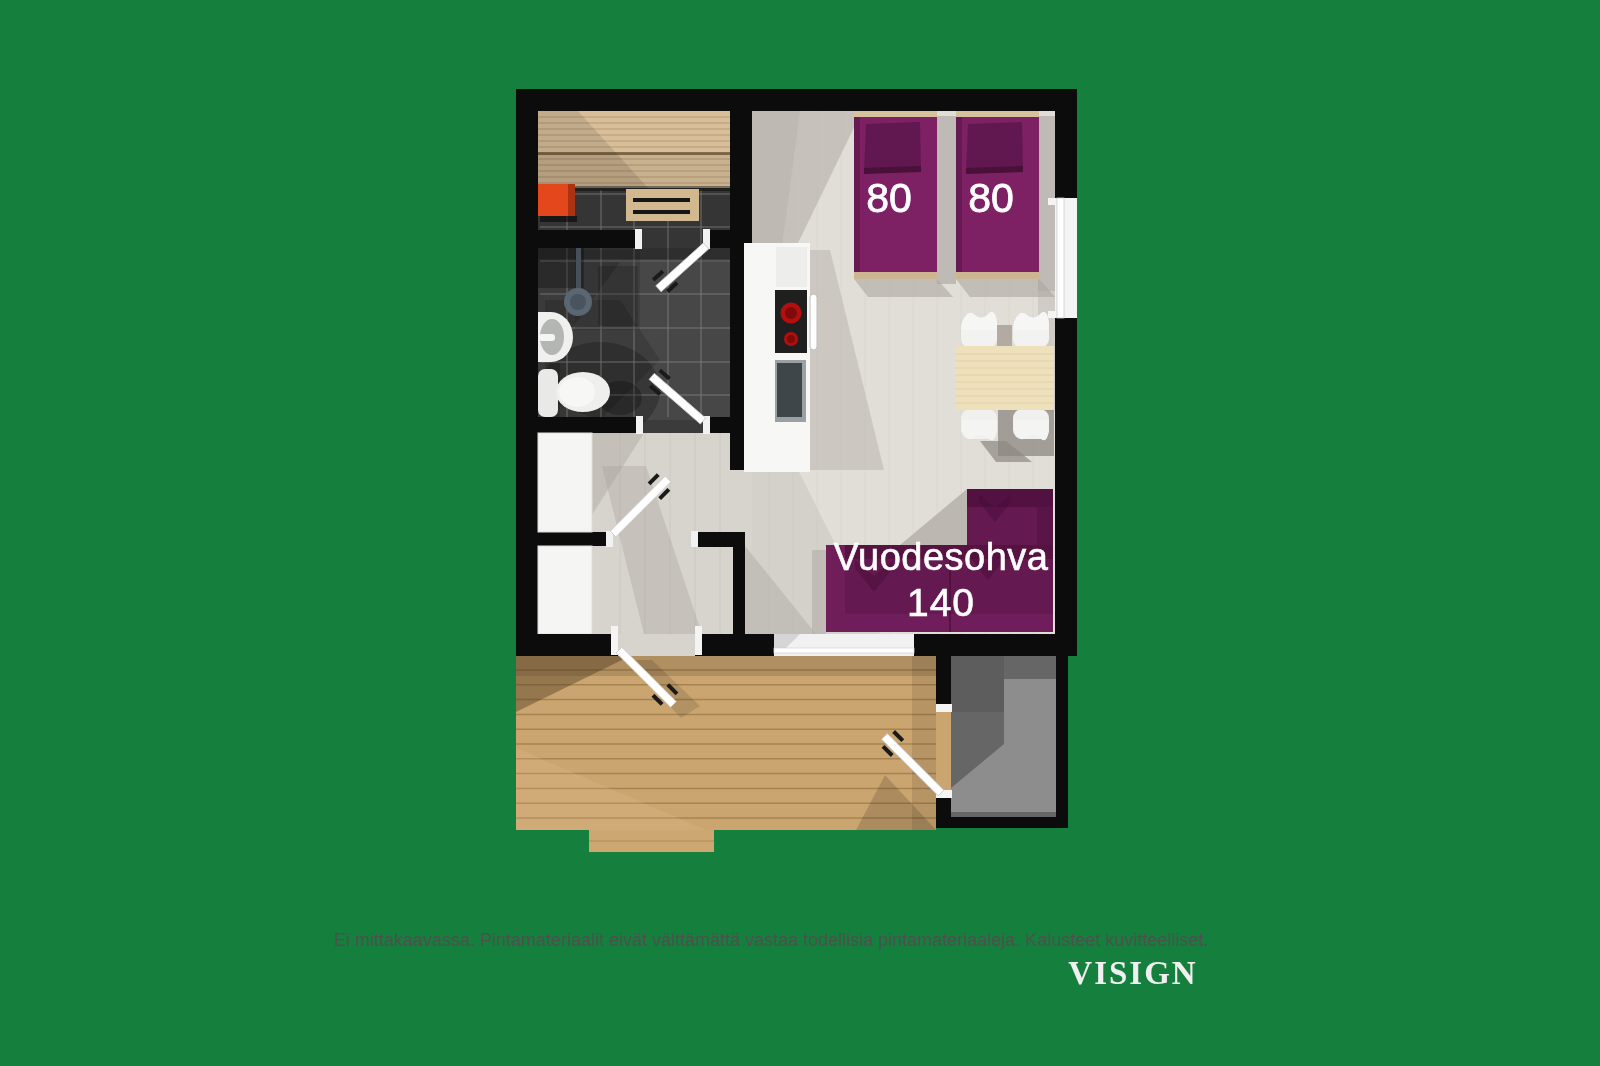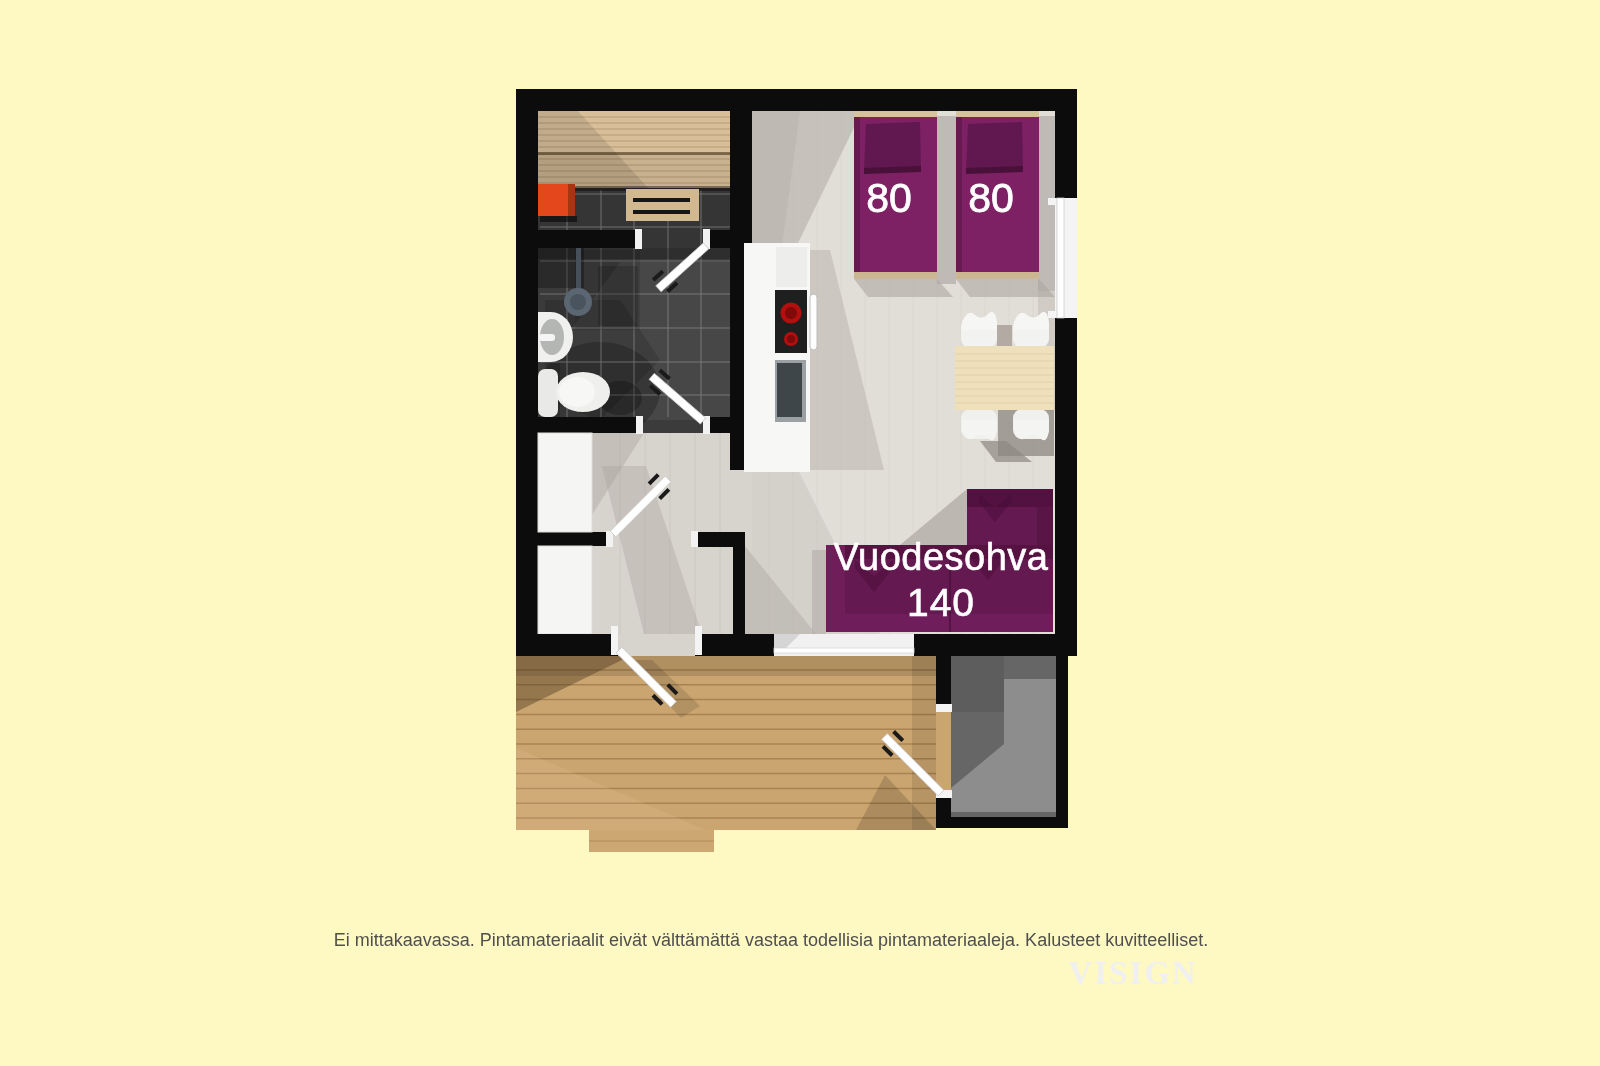--- a/index.html
+++ b/index.html
@@ -1,16 +1,16 @@
 <!DOCTYPE html>
 <html><head>
 <meta charset="utf-8">
 <style>
   html,body{margin:0;padding:0;background:#ffffff;}
-  .page{position:relative;width:1600px;height:1066px;background:#fef9c3;overflow:hidden;
+  .page{position:relative;width:1600px;height:1066px;background:#15803d;overflow:hidden;
         font-family:"Liberation Sans", sans-serif;}
   svg{position:absolute;left:0;top:0;}
 </style>
 </head>
 <body>
 <div class="page">
 <svg width="1600" height="1066" viewBox="0 0 1600 1066">
 
 <rect x="516" y="89" width="561" height="567" fill="#0c0c0c"></rect>
 

